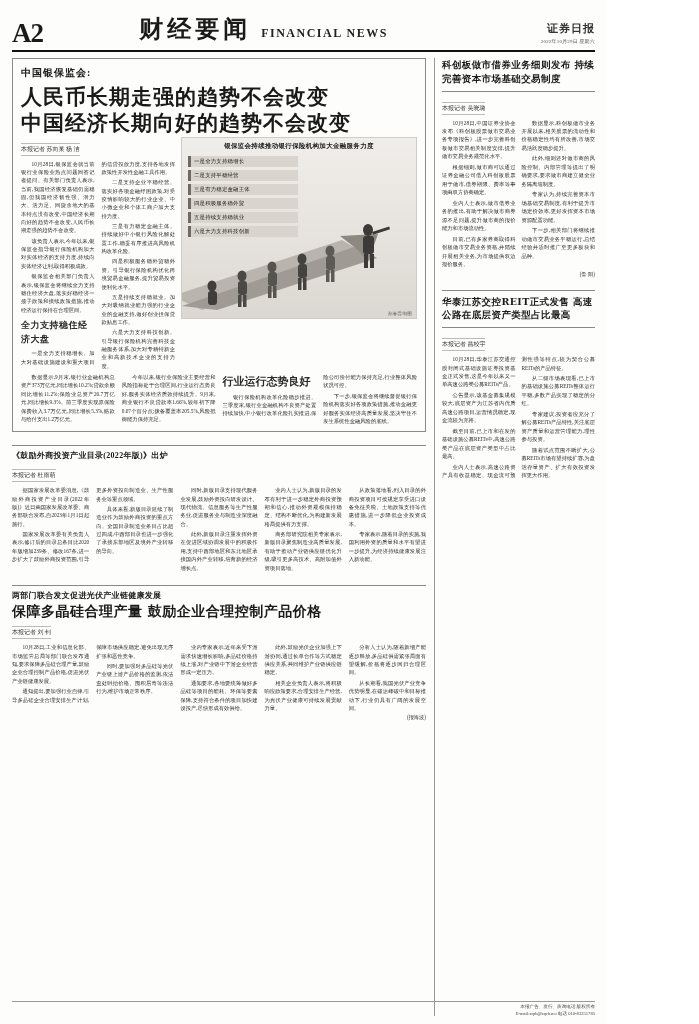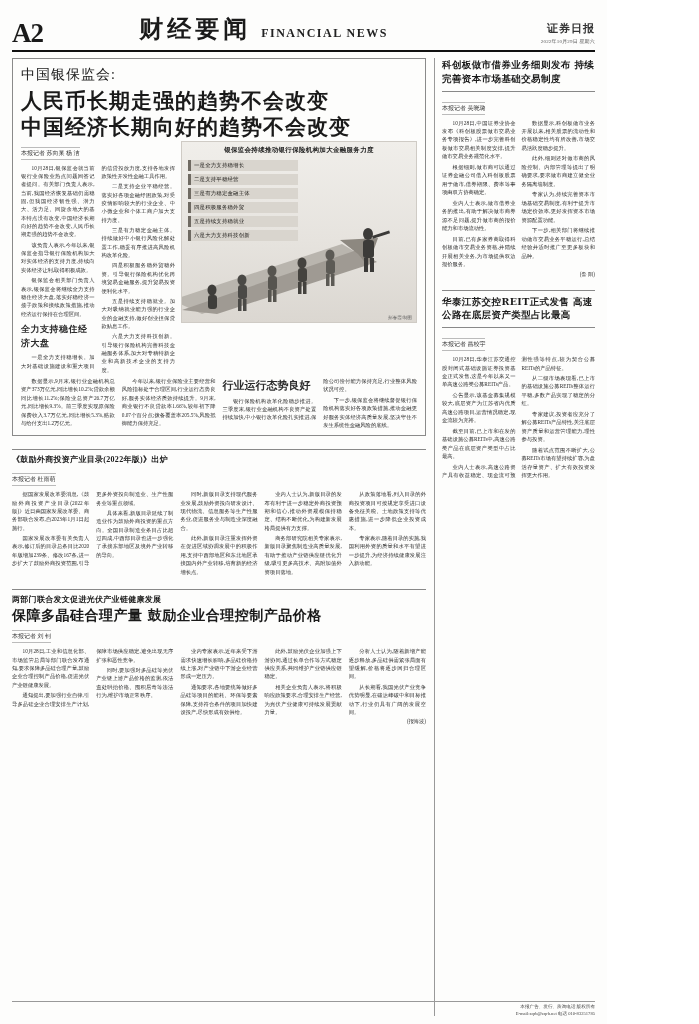--- a/index.html
+++ b/index.html
@@ -101,22 +101,22 @@
     flex-direction: column;
   }
 
   
   .lead-box {
     border: 1px solid #8a8a8a;
     padding: 7px 8px 6px 8px;
     box-sizing: border-box;
   }
   .kicker {
-    font-size: 14px;
-    font-weight: normal;
+    font-size: 10px;
+    font-weight: bold;
     letter-spacing: 1px;
     margin-bottom: 4px;
   }
   .lead-head {
     font-size: 21px;
     font-weight: bold;
     line-height: 1.25;
     letter-spacing: 1px;
     font-family: "DejaVu Serif", serif;
   }

